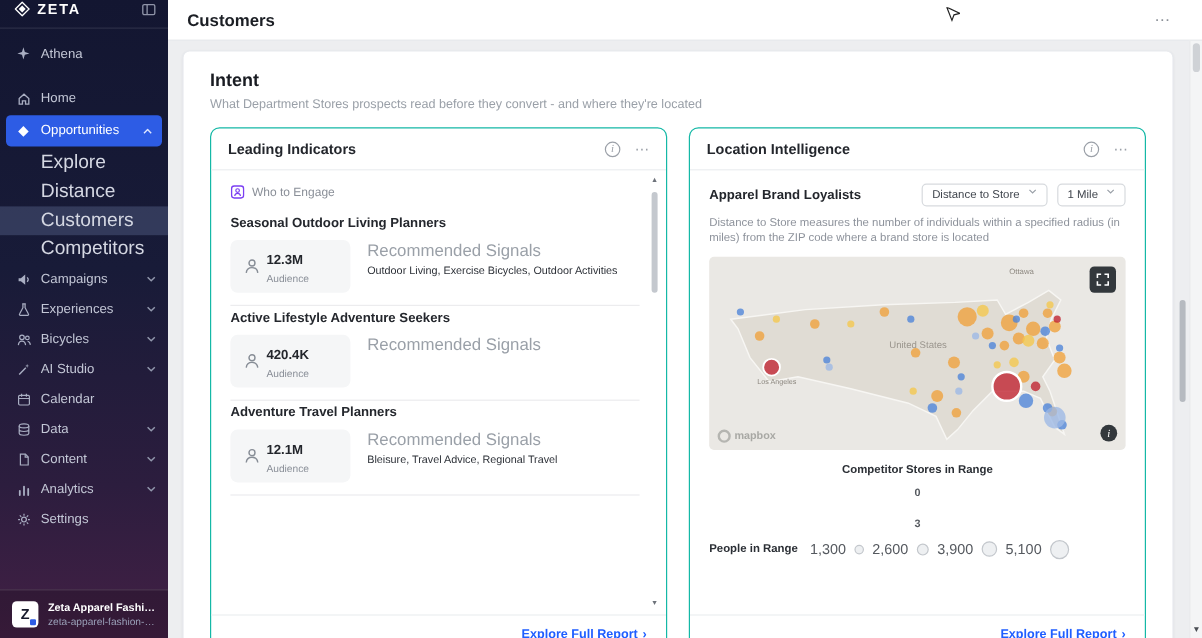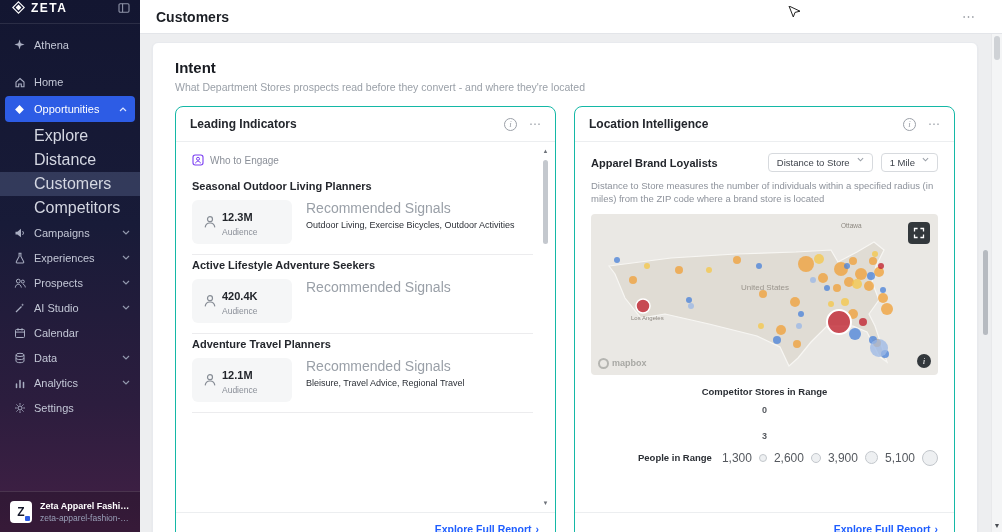--- a/index.html
+++ b/index.html
@@ -108,21 +108,21 @@
     border-radius:50%; color:#fff; font-size:9px; line-height:14px; text-align:center;
     font-family:"Liberation Serif", serif; font-style:italic; cursor:pointer; }
   .mapbox-badge { position:absolute; left:7px; bottom:6px; display:flex; align-items:center; gap:3px;
     color:#a8a8a4; font-size:9px; font-weight:bold; }
   .mapbox-badge .mb-circle { width:11px; height:11px; border-radius:50%; border:2.5px solid #b5b5b1; }
   .leg-row1 { display:flex; align-items:center; gap:8px; margin-top:11px;flex-direction:column; }
   .leg-title { font-size:9.5px; font-weight:bold; color:#2b2f35; white-space:nowrap; }
   .leg-num { font-size:9px; color:#55595f; font-weight:bold; }
   .grad { flex:1; height:6px; border-radius:3px;
     background:linear-gradient(90deg,#4d7dd2 0%,#dfe3e6 42%,#ebebea 58%,#bb2430 100%); }
-  .leg-row2 { display:flex; justify-content:flex-end; align-items:center; gap:7px; margin-top:9px; }
+  .leg-row2 { display:flex; align-items:center; gap:7px; margin-top:9px; }
   .pr-title { font-size:9.5px; font-weight:bold; color:#2b2f35; margin-right:3px; }
   .pr-val { font-size:12px; color:#55595f; }
   .pr-circle { border-radius:50%; background:#eef0f2; border:1px solid #c3c7cc; flex:none; }
   .pc1 { width:8px; height:8px; } .pc2 { width:10px; height:10px; }
   .pc3 { width:13px; height:13px; } .pc4 { width:16px; height:16px; }
 
   
   .page-scroll { position:absolute; right:0; top:34px; bottom:0; width:11px; background:#f4f5f6;
     border-left:1px solid #e8e9eb; z-index:40; }
   .page-thumb { position:absolute; top:2px; left:2px; width:6px; height:24px; background:#cfd2d6;
@@ -228,21 +228,21 @@
     </div>
     <div class="nav-item">
       <span class="nico">
           <svg width="12" height="12" viewBox="0 0 12 12">
             <circle cx="4.3" cy="4.1" r="1.9" fill="none" stroke="currentColor"></circle>
             <path d="M1.3 10.6c.2-2.2 1.5-3.3 3-3.3s2.8 1.1 3 3.3" fill="none" stroke="currentColor"></path>
             <circle cx="8.8" cy="4.6" r="1.5" fill="none" stroke="currentColor"></circle>
             <path d="M9 7.4c1.3.2 2.1 1.2 2.3 3" fill="none" stroke="currentColor"></path>
           </svg>
         </span>
-      <span class="nlabel">Prospects</span>
+      <span class="nlabel">Bicycles</span>
       <span class="chev">
           <svg width="8" height="5" viewBox="0 0 8 5">
             <path d="M1 1l3 3 3-3" fill="none" stroke="currentColor" stroke-width="1.2"></path>
           </svg>
         </span>
     </div>
     <div class="nav-item">
       <span class="nico">
           <svg width="12" height="12" viewBox="0 0 12 12">
             <path d="M2 10l5.5-5.5" stroke="currentColor" stroke-width="1.2"></path>
@@ -266,20 +266,34 @@
       <span class="nlabel">Calendar</span>
     </div>
     <div class="nav-item">
       <span class="nico">
           <svg width="12" height="12" viewBox="0 0 12 12">
             <ellipse cx="6" cy="2.9" rx="4" ry="1.6" fill="none" stroke="currentColor"></ellipse>
             <path d="M2 2.9v6.2c0 .9 1.8 1.6 4 1.6s4-.7 4-1.6V2.9M2 6c0 .9 1.8 1.6 4 1.6S10 6.9 10 6" fill="none" stroke="currentColor"></path>
           </svg>
         </span>
       <span class="nlabel">Data</span>
+      <span class="chev">
+          <svg width="8" height="5" viewBox="0 0 8 5">
+            <path d="M1 1l3 3 3-3" fill="none" stroke="currentColor" stroke-width="1.2"></path>
+          </svg>
+        </span>
+    </div>
+    <div class="nav-item">
+      <span class="nico">
+          <svg width="12" height="12" viewBox="0 0 12 12">
+            <path d="M3 1.5h4.2L9.5 3.8v6.7H3z" fill="none" stroke="currentColor"></path>
+            <path d="M7 1.5V4h2.5" fill="none" stroke="currentColor"></path>
+          </svg>
+        </span>
+      <span class="nlabel">Content</span>
       <span class="chev">
           <svg width="8" height="5" viewBox="0 0 8 5">
             <path d="M1 1l3 3 3-3" fill="none" stroke="currentColor" stroke-width="1.2"></path>
           </svg>
         </span>
     </div>
     <div class="nav-item">
       <span class="nico">
           <svg width="12" height="12" viewBox="0 0 12 12">
             <path d="M2.5 10.5V7M6 10.5V3.5M9.5 10.5V5.5" stroke="currentColor" stroke-width="1.5" stroke-linecap="round"></path>

